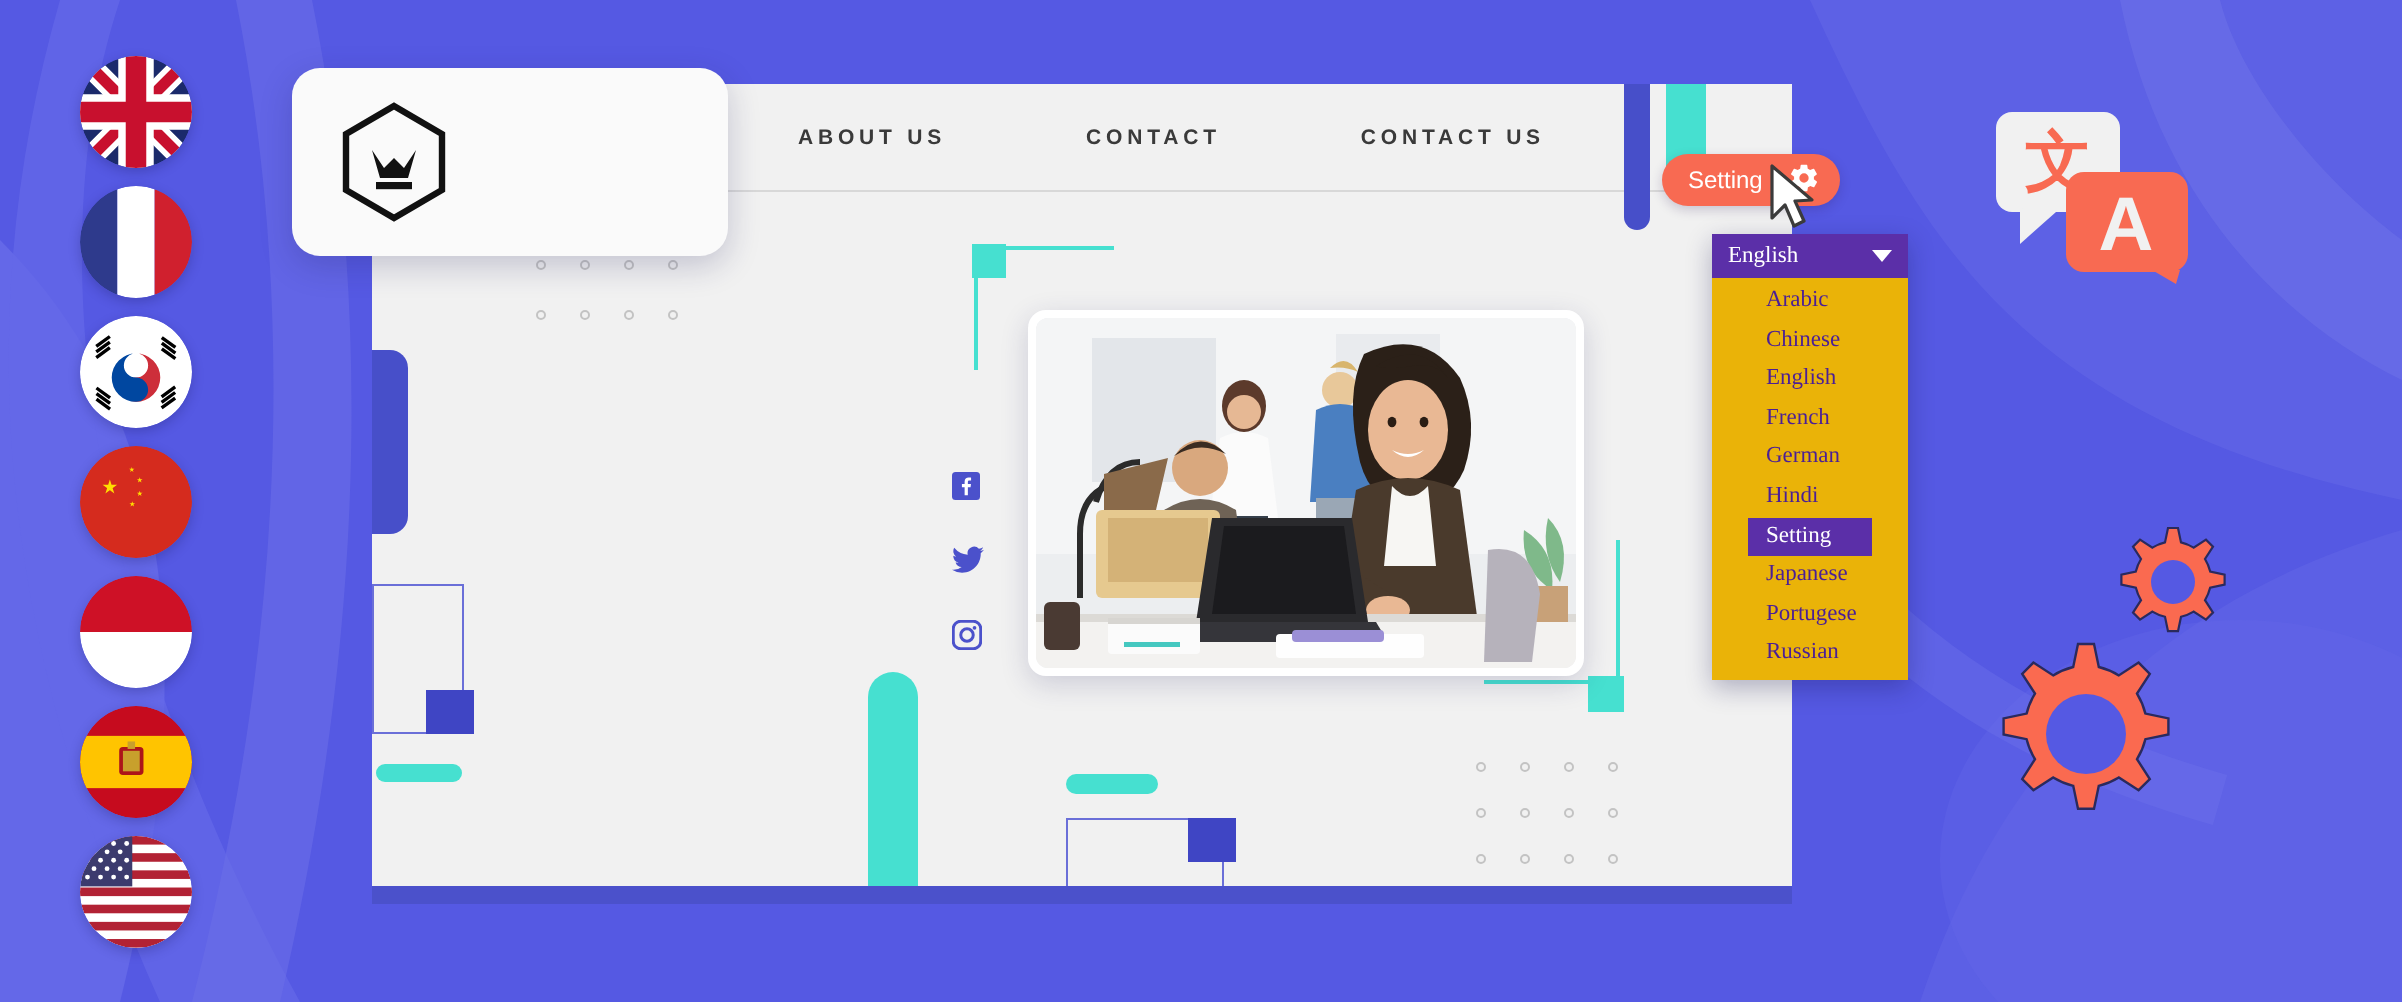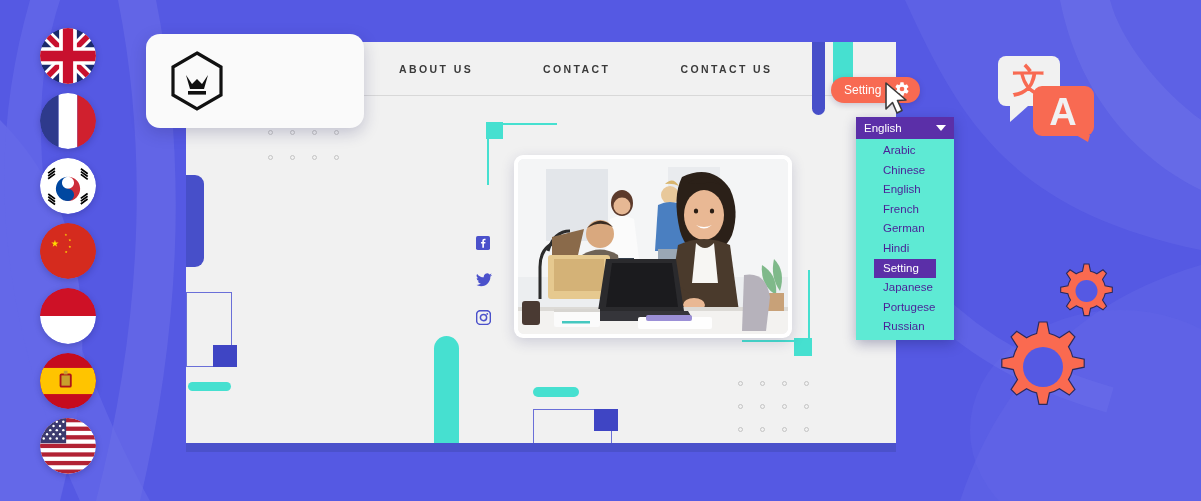--- a/index.html
+++ b/index.html
@@ -145,23 +145,23 @@
     background:#f86a52; color:#fff; border-radius:16px;
     height:26px; padding:0 10px 0 13px;
     display:flex; align-items:center; gap:13px;
     font-size:12px; z-index:12; cursor:pointer;
     box-shadow:0 2px 6px rgba(40,20,80,.2);
   }
   .cursor-arrow { position:absolute; left:884px; top:82px; z-index:14; }
 
   .dropdown {
     position:absolute; left:856px; top:117px; width:98px;
-    background:#5eead4; z-index:11;
+    background:#eab308; z-index:11;
     box-shadow:0 4px 12px rgba(20,20,80,.3);
-    font-family:Liberation Sans, sans-serif;
+    font-family:Liberation Serif, serif;
   }
   .dd-head {
     height:22px; background:#5b2fa8; color:#fff;
     display:flex; align-items:center; justify-content:space-between;
     padding:0 8px 0 8px; font-size:11.5px; cursor:pointer;
   }
   .dd-caret { width:0;height:0;border-left:5px solid transparent;border-right:5px solid transparent;border-top:6px solid #fff; }
   .dd-list { padding:2px 18px 3px; }
   .dd-item {
     height:19.6px; line-height:19.6px; padding-left:9px;

